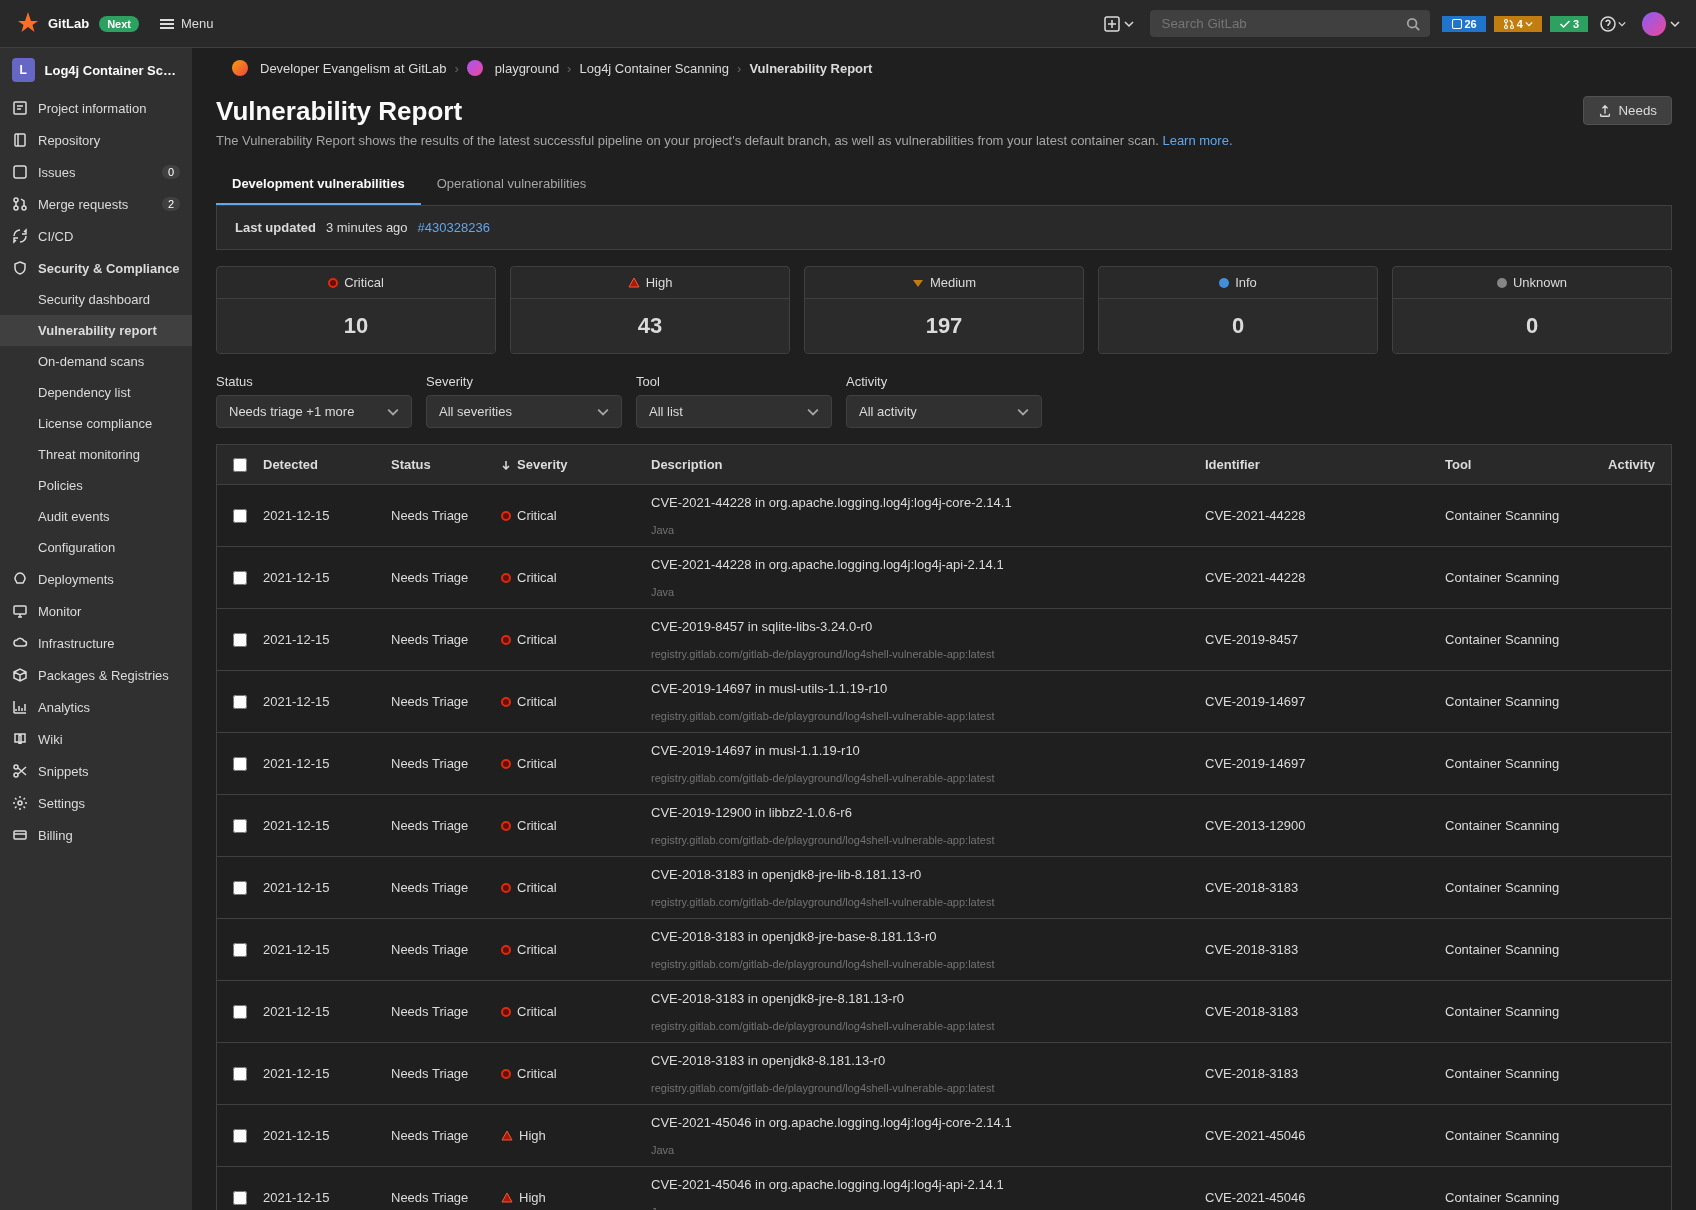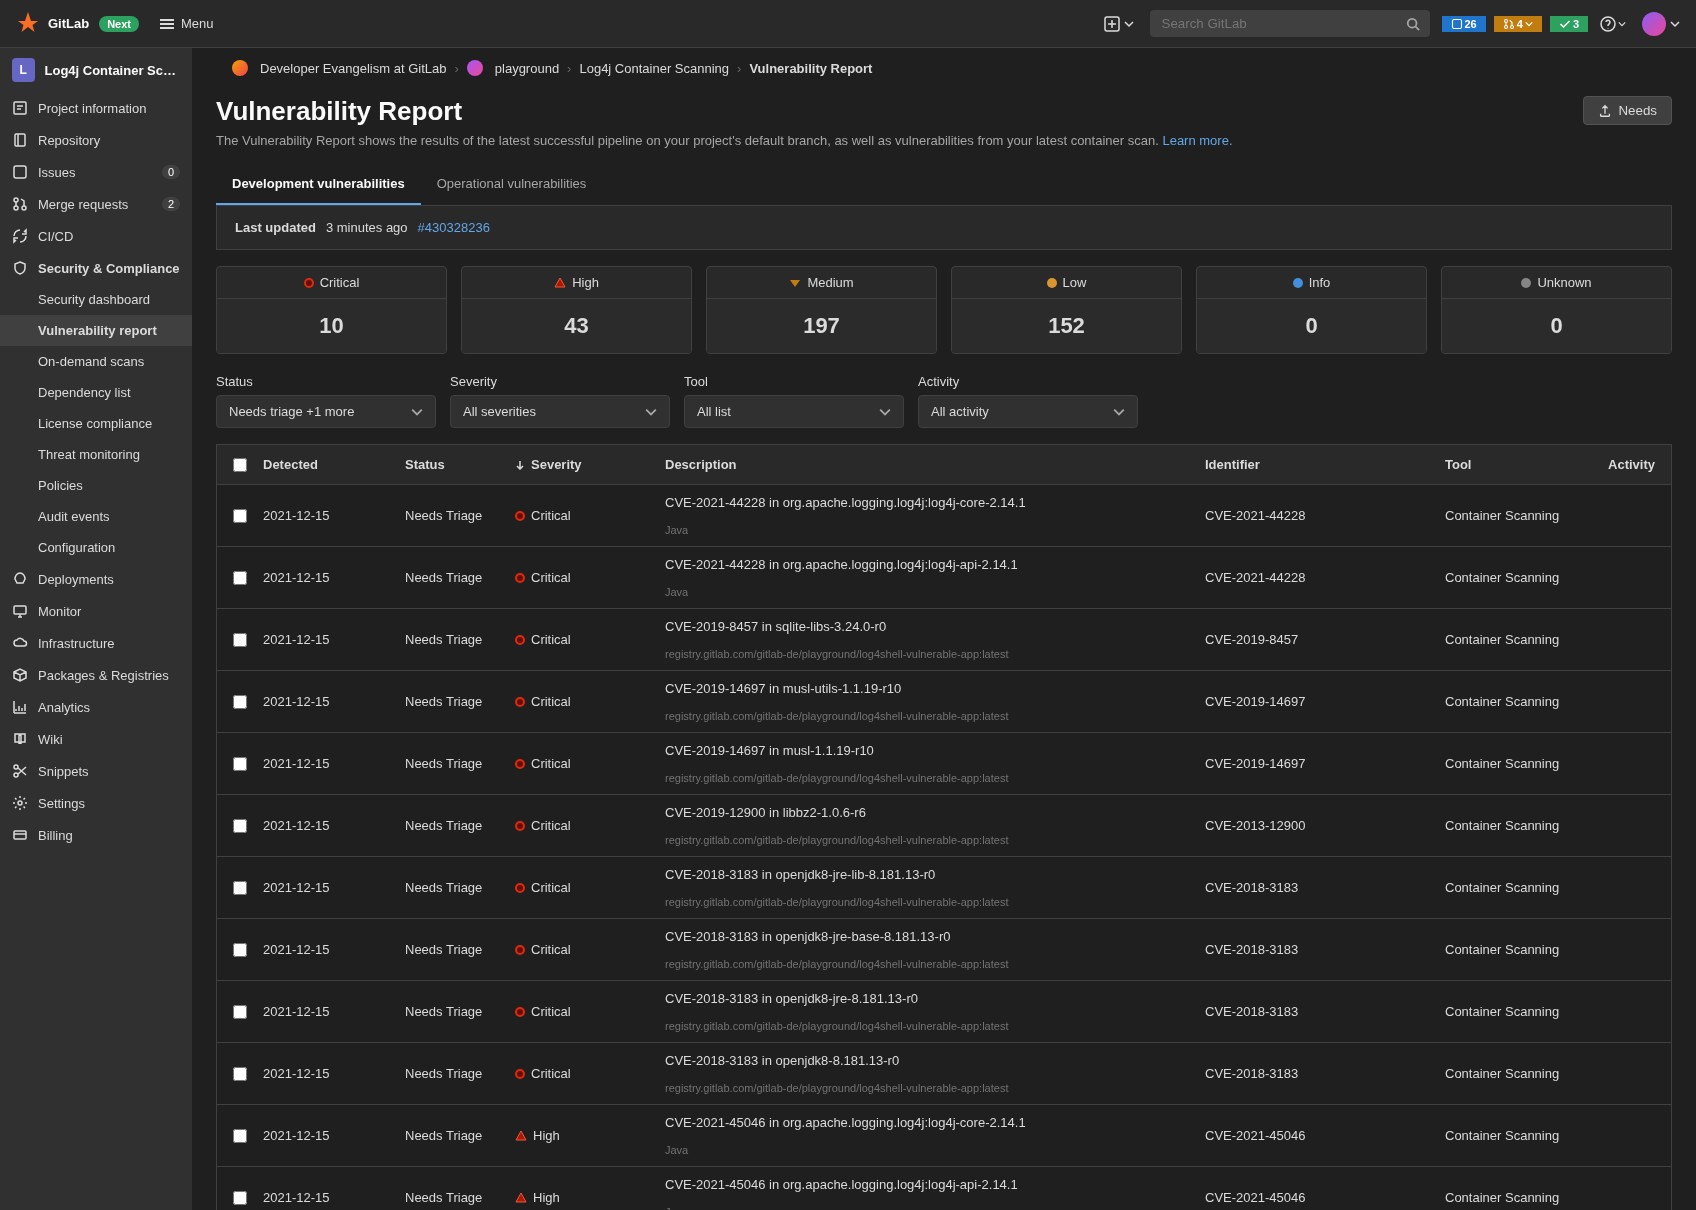--- a/index.html
+++ b/index.html
@@ -72,29 +72,29 @@
 .stats { display: flex; gap: 14px; margin-bottom: 20px; }
 .stat-card { flex: 1; background: #292929; border: 1px solid #404040; border-radius: 4px; overflow: hidden; }
 .stat-head { padding: 8px; text-align: center; display: flex; align-items: center; justify-content: center; gap: 6px; font-size: 13px; }
 .stat-head .dot { width: 10px; height: 10px; border-radius: 50%; display: inline-block; }
 .stat-head svg { width: 12px; height: 12px; }
 .stat-count { padding: 14px; text-align: center; font-size: 22px; font-weight: 600; background: #2b2b2b; border-top: 1px solid #404040; }
 
 .filters { display: flex; gap: 14px; margin-bottom: 16px; }
 .filter { display: flex; flex-direction: column; gap: 6px; }
 .filter-label { font-size: 13px; color: #dbdbdb; font-weight: 500; }
-.filter-select { background: #303030; border: 1px solid #404040; color: #dbdbdb; padding: 8px 12px; border-radius: 4px; width: 220px; display: flex; justify-content: space-between; align-items: center; cursor: pointer; }
+.filter-select { background: #303030; border: 1px solid #404040; color: #dbdbdb; padding: 8px 12px; border-radius: 4px; width: 196px; display: flex; justify-content: space-between; align-items: center; cursor: pointer; }
 .filter-select svg { width: 12px; height: 12px; color: #a6a6a6; }
 
 .vuln-table { width: 100%; }
 .table-head { display: flex; padding: 12px 16px; background: #292929; border: 1px solid #404040; font-weight: 600; font-size: 13px; color: #dbdbdb; }
 .table-row { display: flex; padding: 10px 16px; border: 1px solid #404040; border-top: none; align-items: center; }
 .col-check { width: 30px; display: flex; align-items: center; }
 .col-check input { width: 14px; height: 14px; accent-color: #404040; background: #303030; }
-.col-detected { width: 142px; }
+.col-detected { width: 128px; }
 .col-status { width: 110px; }
 .col-severity { width: 150px; display: flex; align-items: center; gap: 6px; }
 .col-severity svg { width: 10px; height: 10px; }
 .col-desc { flex: 1; }
 .col-desc .title { color: #dbdbdb; font-size: 13px; }
 .col-desc .sub { color: #737373; font-size: 11px; margin-top: 14px; }
 .col-ident { width: 240px; }
 .col-tool { width: 150px; }
 .col-activity { width: 60px; text-align: right; }
 .sev-badge { display: inline-flex; align-items: center; gap: 6px; }
@@ -380,27 +380,20 @@
             <div class="stat-head">
               <svg viewBox="0 0 12 12" style="width:12px;height:12px">
                 <path d="M1 3h10L6 10z" fill="#c17d10"></path>
               </svg>
               <span>Medium</span>
             </div>
             <div class="stat-count">197</div>
           </div>
           <div class="stat-card">
             <div class="stat-head">
-              <span class="dot" style="background:#d99530"></span>
-              <span>Low</span>
-            </div>
-            <div class="stat-count">152</div>
-          </div>
-          <div class="stat-card">
-            <div class="stat-head">
               <span class="dot" style="background:#428fdc"></span>
               <span>Info</span>
             </div>
             <div class="stat-count">0</div>
           </div>
           <div class="stat-card">
             <div class="stat-head">
               <span class="dot" style="background:#868686"></span>
               <span>Unknown</span>
             </div>

